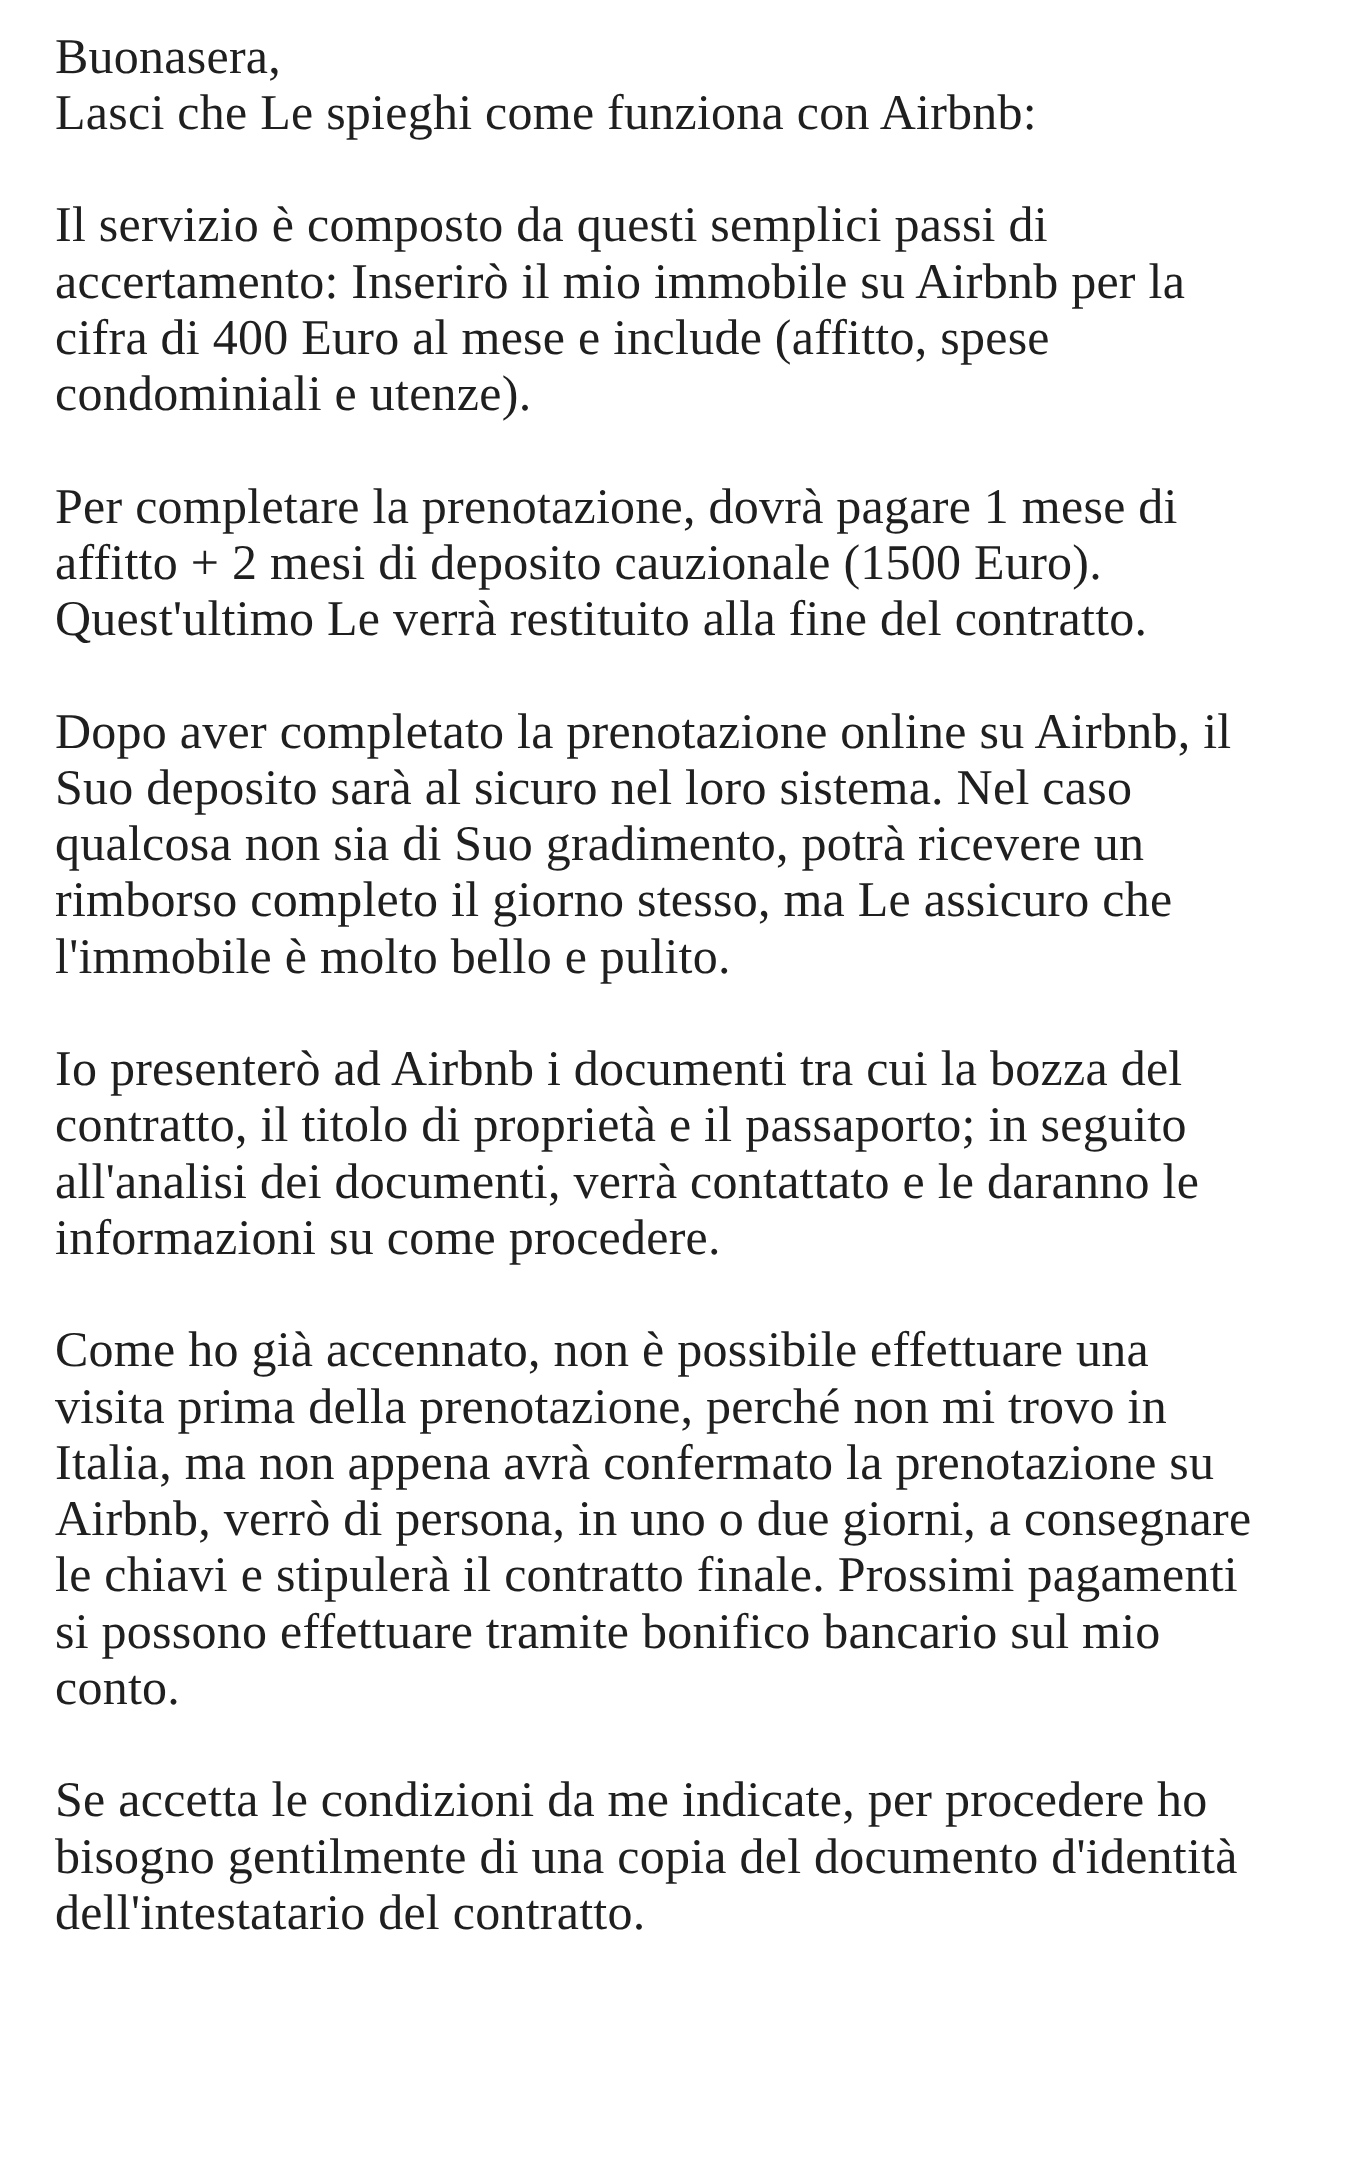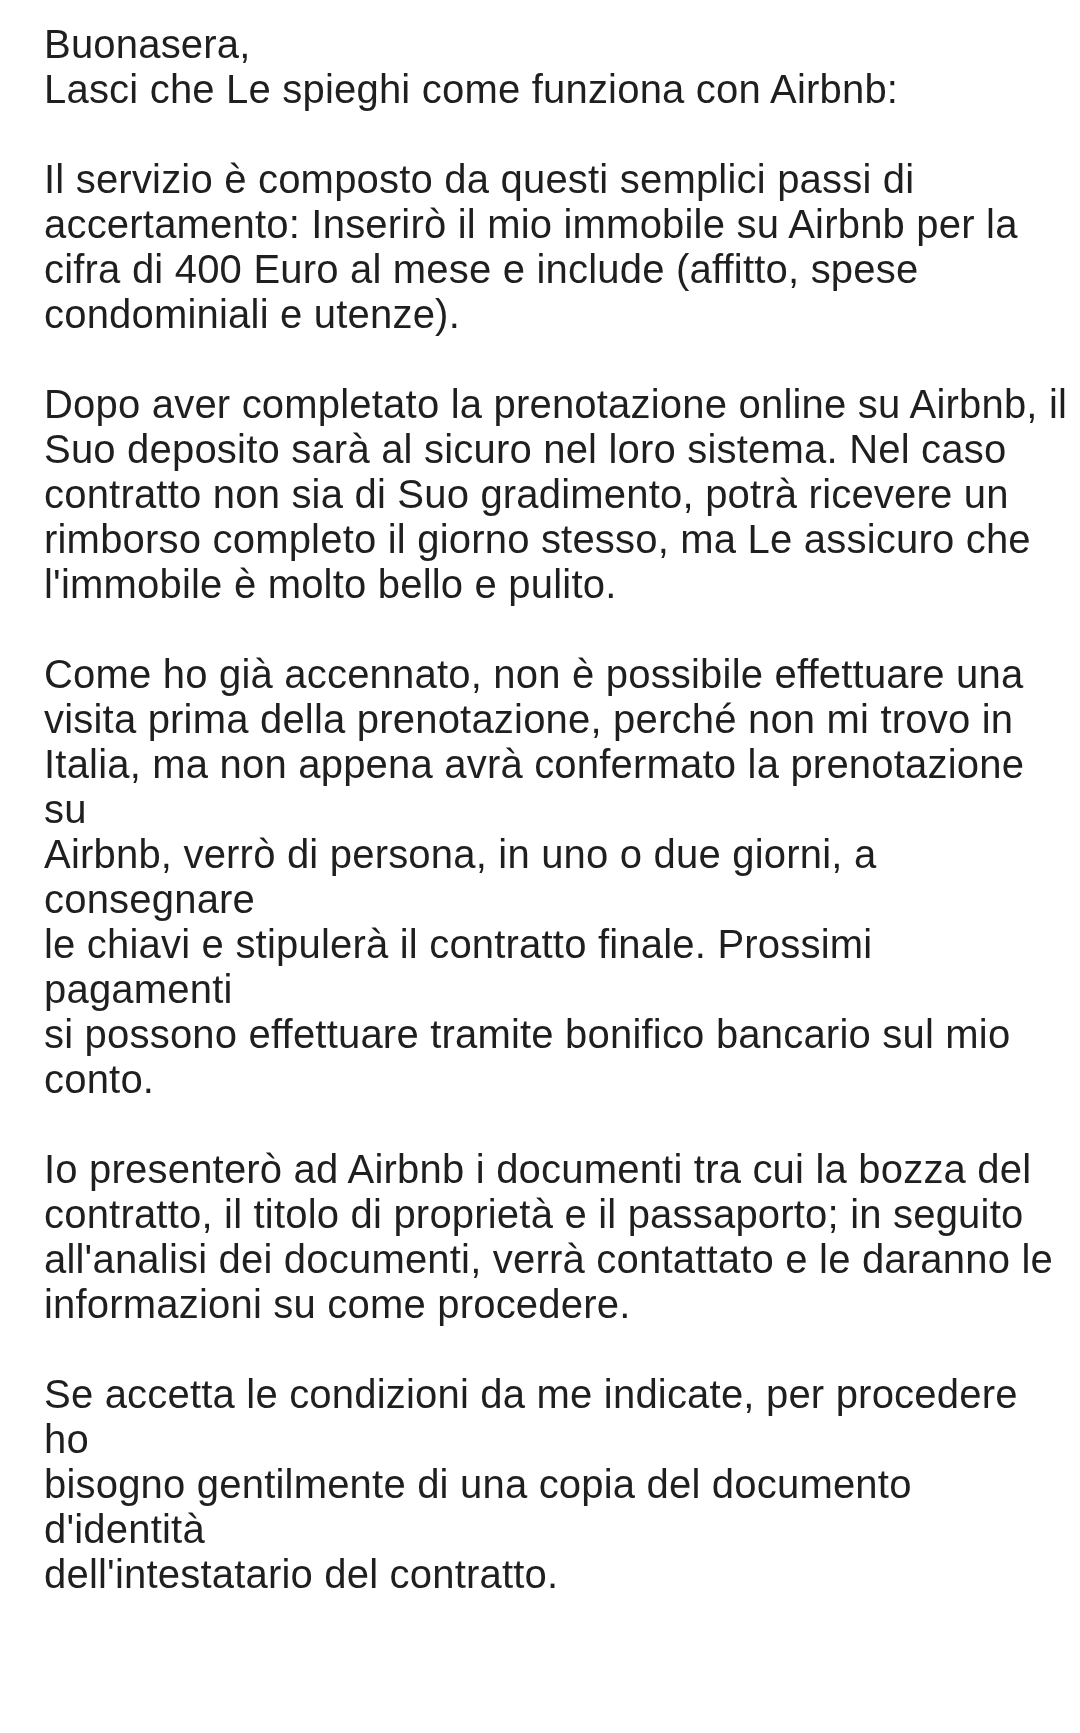--- a/index.html
+++ b/index.html
@@ -17,47 +17,51 @@
   .message-body {
     padding: 22px 10px 0 44px;
     color: var(--body-text, #1f1f1f);
     font-size: 40px;
     line-height: 45px;
     letter-spacing: 0.2px;
   }
   .para {
     margin: 0 0 45px 0;
     white-space: pre-line; 
+    font-family: Liberation Serif, serif;
   }
 </style>
 </head>
 <body style="background: rgb(255, 255, 255);">
 
 <div class="message-body">
   <div>
       <p class="para">Buonasera,
 Lasci che Le spieghi come funziona con Airbnb:</p>
       <p class="para">Il servizio è composto da questi semplici passi di
 accertamento: Inserirò il mio immobile su Airbnb per la
 cifra di 400 Euro al mese e include (affitto, spese
 condominiali e utenze).</p>
+      <p class="para">Per completare la prenotazione, dovrà pagare 1 mese di
+affitto + 2 mesi di deposito cauzionale (1500 Euro).
+Quest'ultimo Le verrà restituito alla fine del contratto.</p>
       <p class="para">Dopo aver completato la prenotazione online su Airbnb, il
 Suo deposito sarà al sicuro nel loro sistema. Nel caso
-contratto non sia di Suo gradimento, potrà ricevere un
+qualcosa non sia di Suo gradimento, potrà ricevere un
 rimborso completo il giorno stesso, ma Le assicuro che
 l'immobile è molto bello e pulito.</p>
+      <p class="para">Io presenterò ad Airbnb i documenti tra cui la bozza del
+contratto, il titolo di proprietà e il passaporto; in seguito
+all'analisi dei documenti, verrà contattato e le daranno le
+informazioni su come procedere.</p>
       <p class="para">Come ho già accennato, non è possibile effettuare una
 visita prima della prenotazione, perché non mi trovo in
 Italia, ma non appena avrà confermato la prenotazione su
 Airbnb, verrò di persona, in uno o due giorni, a consegnare
 le chiavi e stipulerà il contratto finale. Prossimi pagamenti
 si possono effettuare tramite bonifico bancario sul mio
 conto.</p>
-      <p class="para">Io presenterò ad Airbnb i documenti tra cui la bozza del
-contratto, il titolo di proprietà e il passaporto; in seguito
-all'analisi dei documenti, verrà contattato e le daranno le
-informazioni su come procedere.</p>
       <p class="para">Se accetta le condizioni da me indicate, per procedere ho
 bisogno gentilmente di una copia del documento d'identità
 dell'intestatario del contratto.</p>
     </div>
 
 </div>
 
 </body></html>

